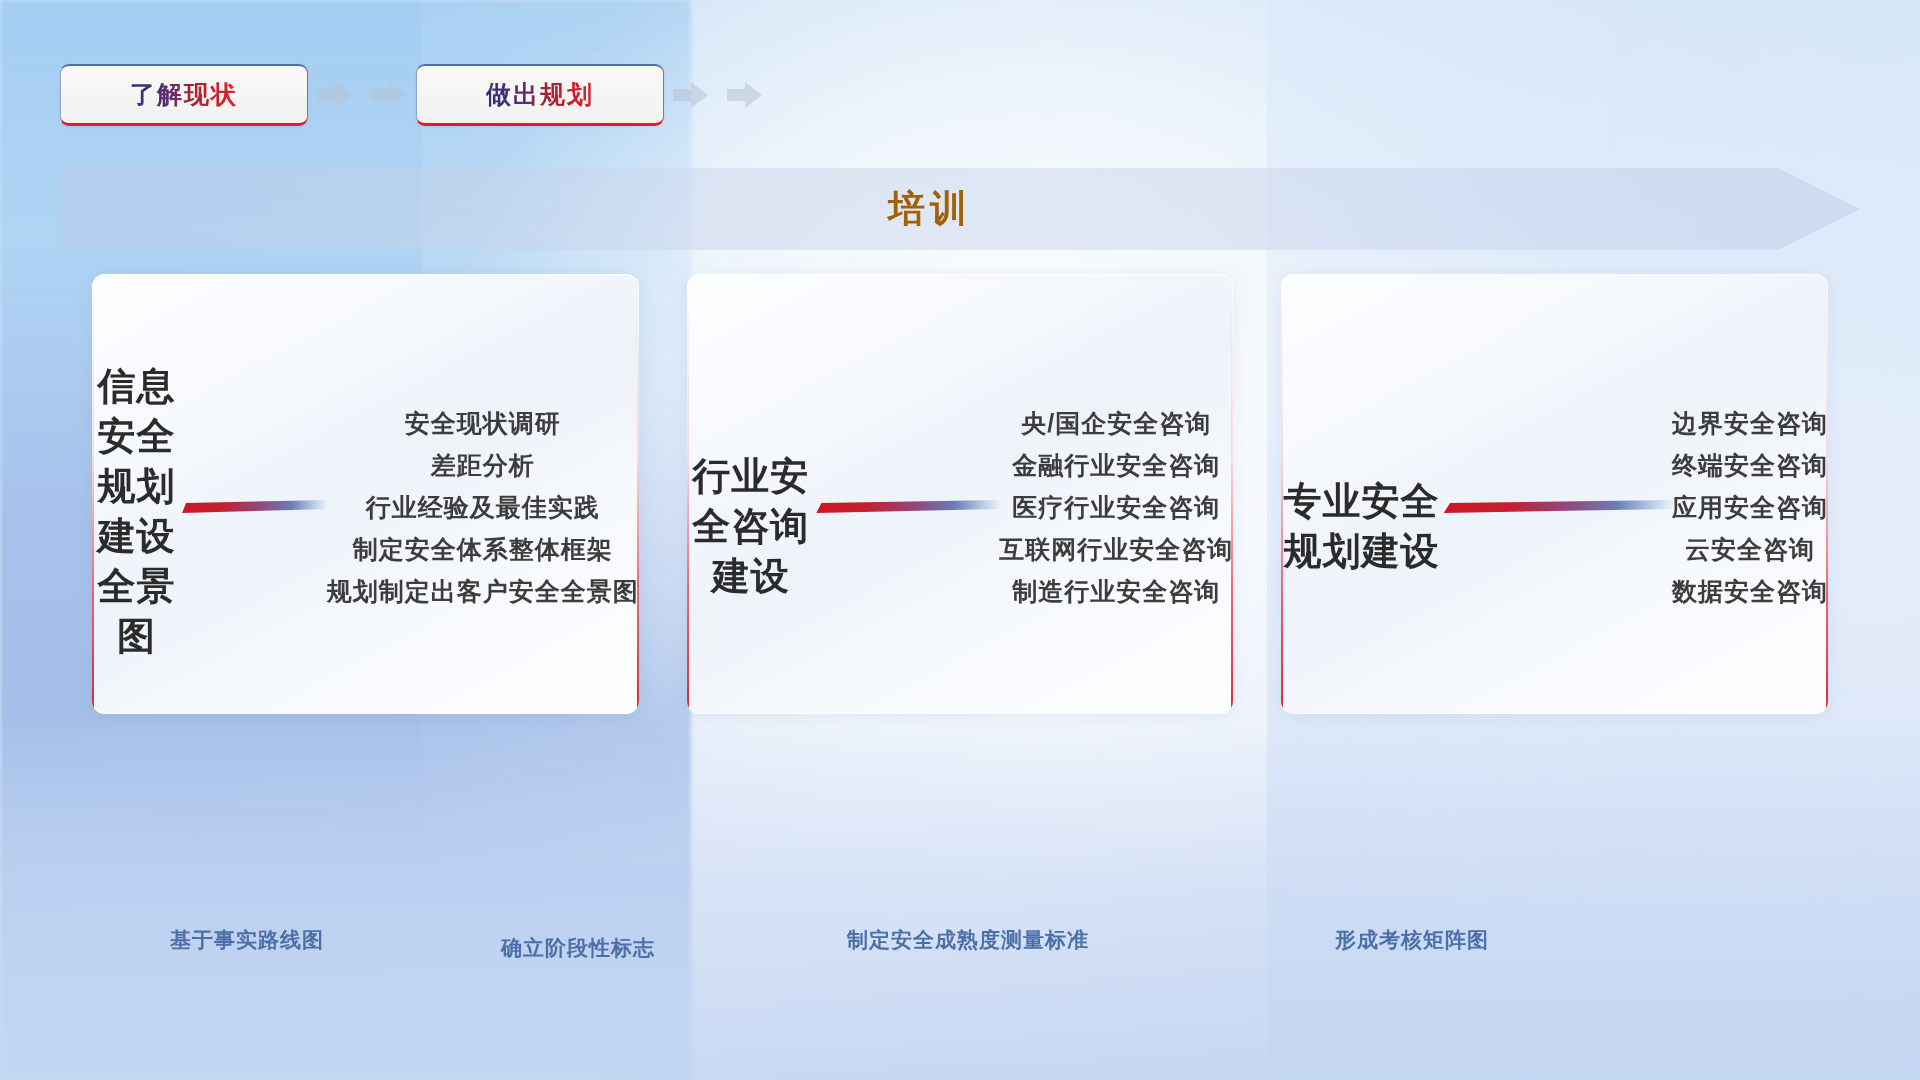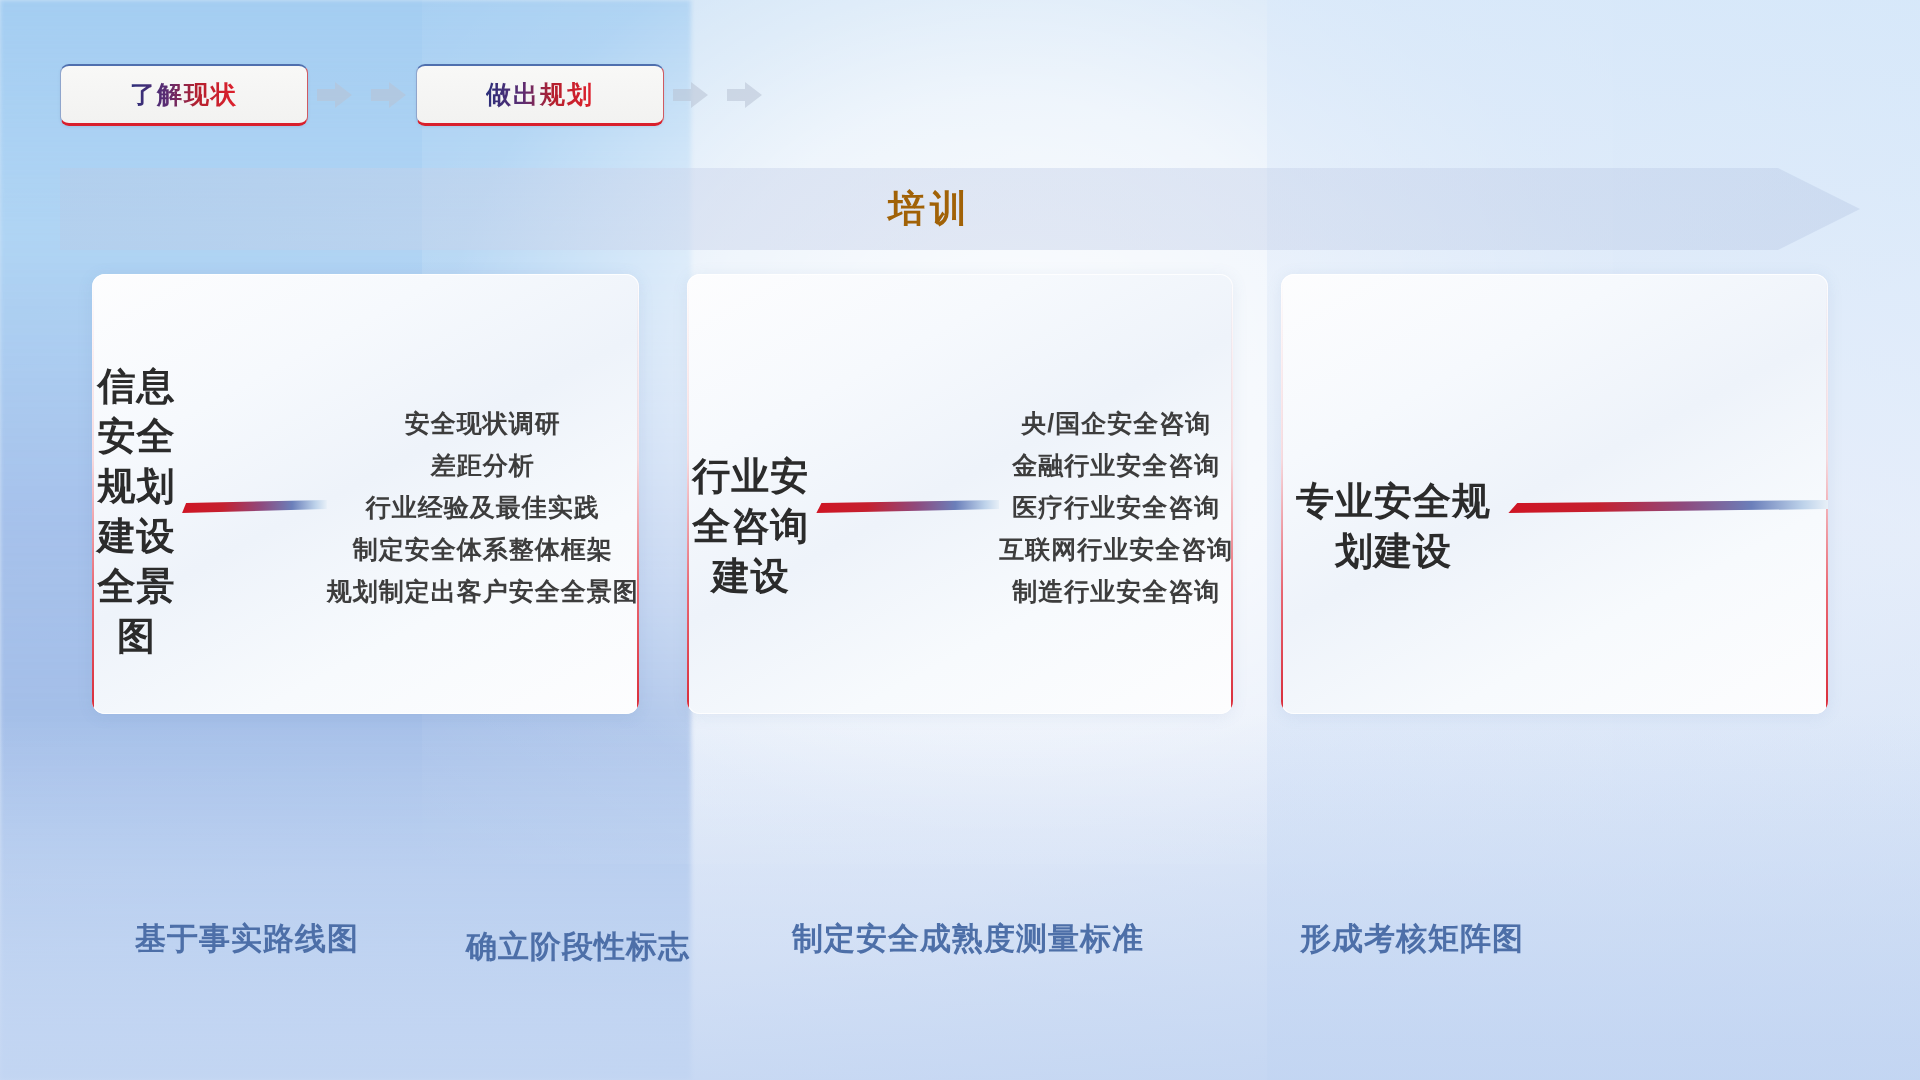--- a/index.html
+++ b/index.html
@@ -163,22 +163,22 @@
     font-size:25px; color:#3d3d3d; line-height:1; letter-spacing:1px;
     margin-bottom:17px; white-space:nowrap;font-weight:bold;
   }
   .card-list li:last-child{ margin-bottom:0; }
 
   
   .bottom-labels{
     position:absolute; left:0; top:918px; width:1920px; height:44px;
   }
   .blabel{
-    position:absolute; top:0;
-    font-size:31px; font-weight:700; color:#4d6fa8;
+    position:absolute; top:8px;
+    font-size:21px; font-weight:700; color:#4d6fa8;
     letter-spacing:1px; white-space:nowrap;
     transform:translateX(-50%);
   }
 </style>
 </head>
 <body>
 
 <div class="bg-base"></div>
 <div class="bg-blue-left"></div>
 <div class="bg-white-glow"></div>
@@ -297,20 +297,27 @@
               <stop offset="0.28" stop-color="#c5202f"></stop>
               <stop offset="0.55" stop-color="#8e4a7e"></stop>
               <stop offset="0.76" stop-color="#6b7fba"></stop>
               <stop offset="0.92" stop-color="#bdd2ea"></stop>
               <stop offset="1" stop-color="#e8f0f8"></stop>
             </linearGradient>
           </defs>
           <path d="M14,3 L400,0 L400,9 L3,13 Z" fill="url(#dvg2)"></path>
         </svg>
       </div>
+      <ul class="card-list">
+        <li>边界安全咨询</li>
+        <li>终端安全咨询</li>
+        <li>应用安全咨询</li>
+        <li>云安全咨询</li>
+        <li>数据安全咨询</li>
+      </ul>
     </div>
   </div>
 
 <div class="bottom-labels" id="bottom-labels">
     <div class="blabel" style="left: 247px;">基于事实路线图</div>
     <div class="blabel" style="left: 578px; margin-top: 8px;">确立阶段性标志</div>
     <div class="blabel" style="left: 968px;">制定安全成熟度测量标准</div>
     <div class="blabel" style="left: 1412px;">形成考核矩阵图</div>
   </div>
 

